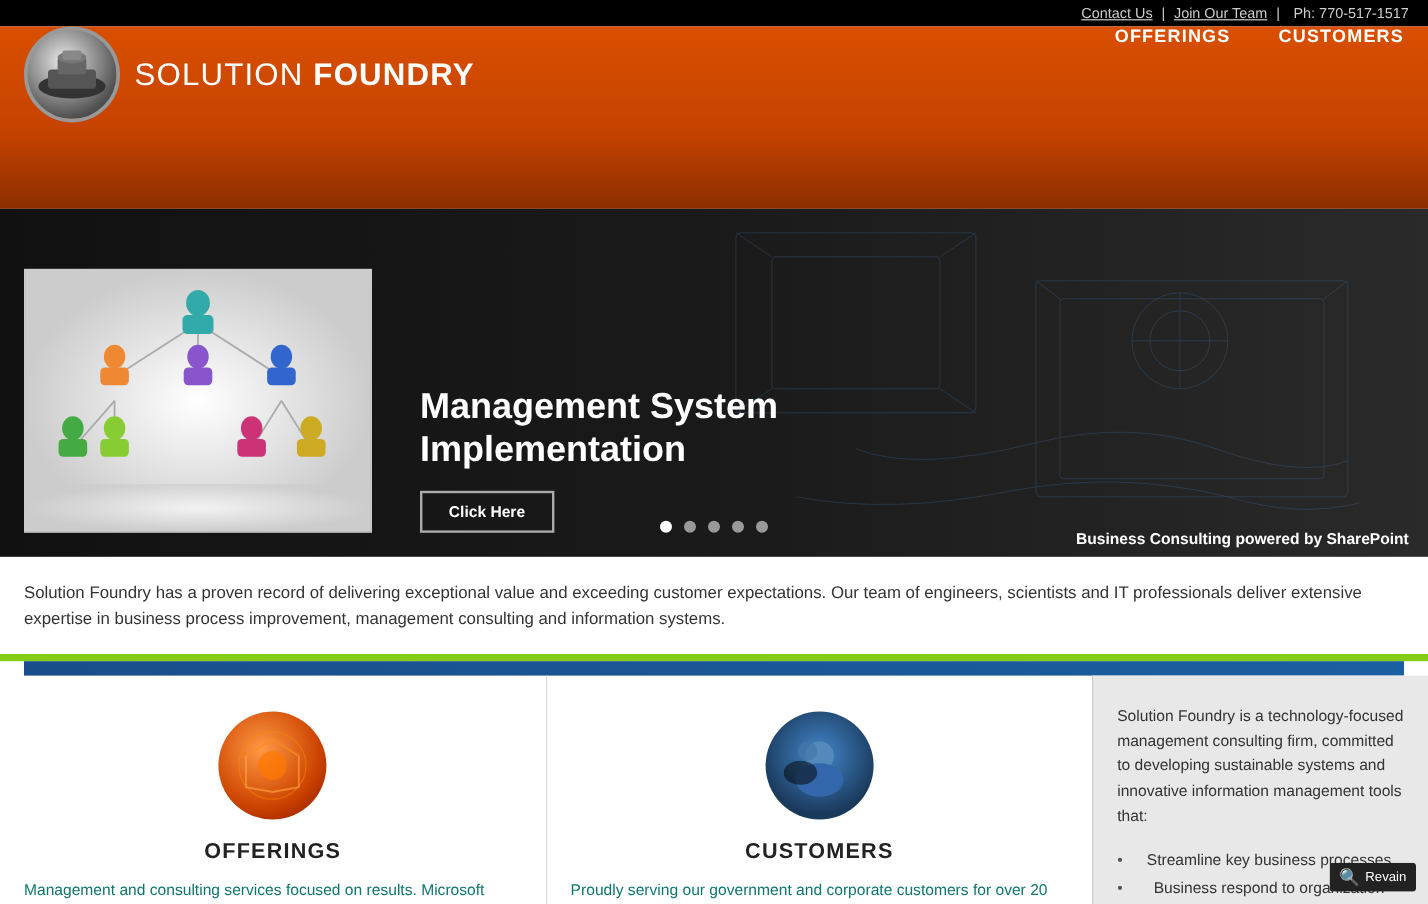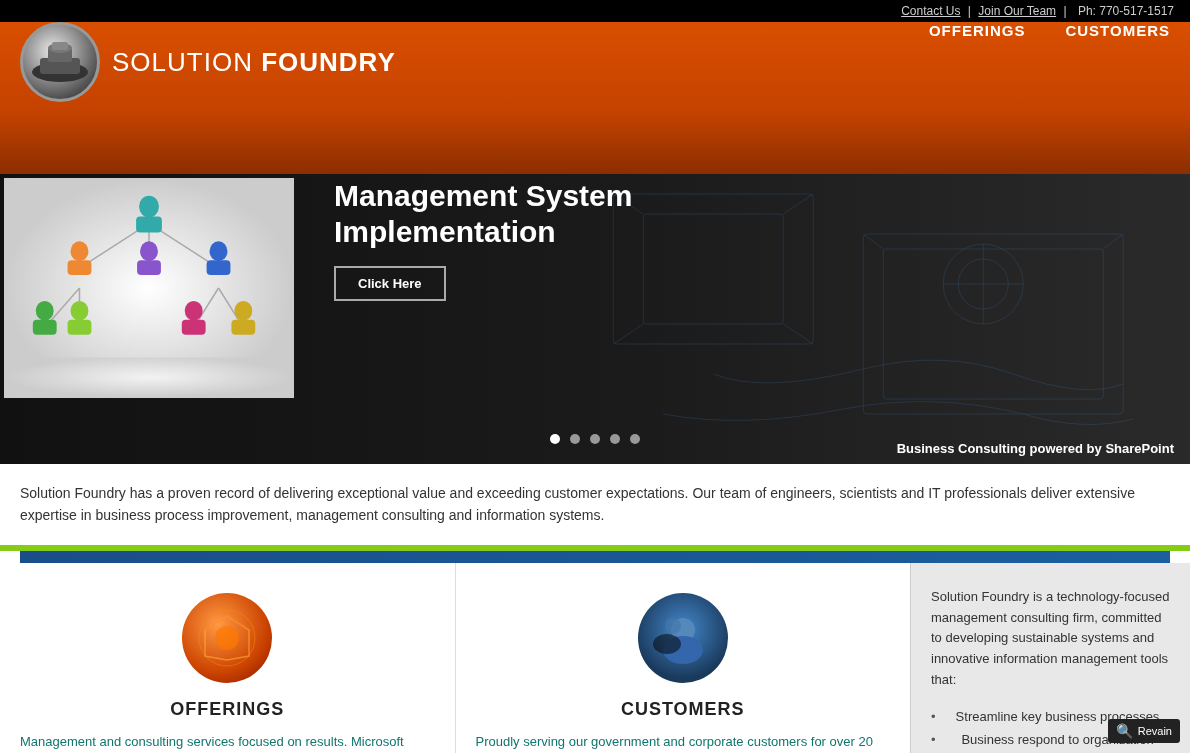--- a/index.html
+++ b/index.html
@@ -65,22 +65,22 @@
       font-weight: 600;
       letter-spacing: 1px;
       cursor: pointer;
     }
 
     
     .hero {
       background: linear-gradient(90deg, #111 0%, #1a1a1a 50%, #2a2a2a 100%);
       min-height: 290px;
       display: flex;
-      align-items: flex-start;
-      padding: 4px;
+      align-items: flex-end;
+      padding: 20px;
       position: relative;
       overflow: hidden;
     }
     .hero-bg-graphic {
       position: absolute;
       right: 0;
       top: 0;
       width: 55%;
       height: 100%;
       opacity: 0.4;

